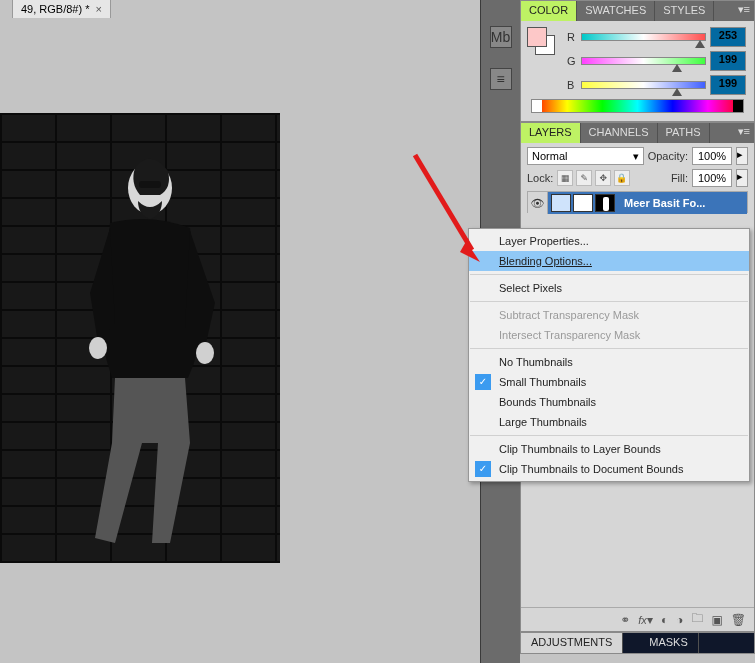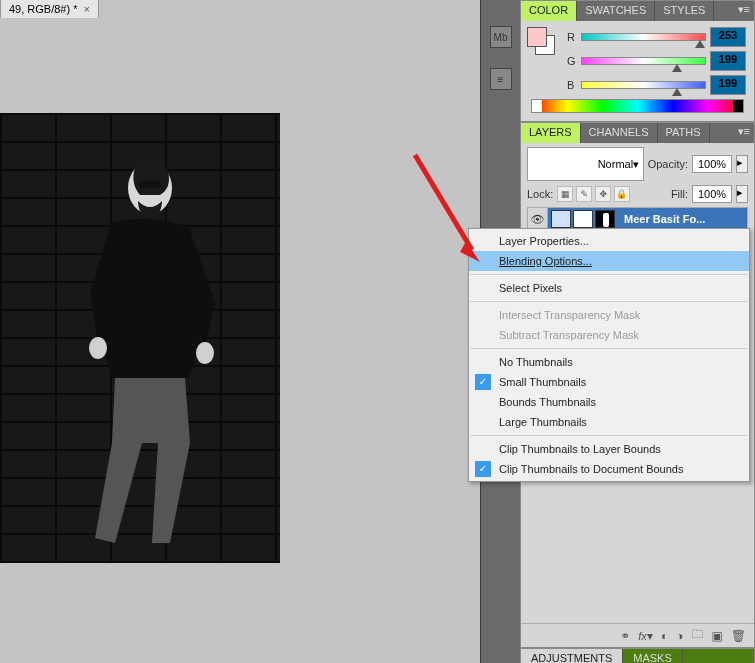--- a/index.html
+++ b/index.html
@@ -1,33 +1,33 @@
 <!DOCTYPE html>
 <html><head>
 <meta charset="utf-8">
 <style>
 * { margin: 0; padding: 0; box-sizing: border-box; font-family: "Segoe UI", Tahoma, sans-serif; font-size: 11px; }
 body { background: #c4c4c4; width: 755px; height: 663px; position: relative; overflow: hidden; }
 
-.doc-tab { position: absolute; top: 0; left: 0; background: #e6e6e6; border: 1px solid #999; border-top: none; padding: 3px 8px; display: flex; align-items: center; gap: 6px; }
+.doc-tab { position: absolute; top: 0; left: 12px; background: #e6e6e6; border: 1px solid #999; border-top: none; padding: 3px 8px; display: flex; align-items: center; gap: 6px; }
 .doc-close { color: #555; }
 
 .canvas-area { position: absolute; top: 18px; left: 0; width: 475px; height: 645px; background: #c4c4c4; }
 .photo { position: absolute; left: 0; top: 95px; width: 280px; height: 450px; background: #1a1a1a; }
 .bricks { position: absolute; inset: 0; background:
   repeating-linear-gradient(0deg, #0a0a0a 0 2px, transparent 2px 28px),
   repeating-linear-gradient(90deg, #0a0a0a 0 2px, transparent 2px 55px),
   #181818; }
 .person { position: absolute; left: 40px; top: 30px; width: 200px; height: 410px; }
 .person svg { width: 100%; height: 100%; }
 
 .right-panels { position: absolute; right: 0; top: 0; width: 275px; height: 663px; display: flex; }
 .dock-strip { width: 40px; background: #6b6b6b; border-left: 1px solid #3a3a3a; padding-top: 26px; display: flex; flex-direction: column; align-items: center; gap: 20px; }
 .dock-arrows { position:absolute; top:4px; left:486px; color:#ddd; font-size:10px; }
-.dock-icon { width: 22px; height: 22px; background: #888; border: 1px solid #444; display:flex; align-items:center; justify-content:center; color:#333; font-size:10px; }
+.dock-icon { width: 22px; height: 22px; background: #888; border: 1px solid #444; display:flex; align-items:center; justify-content:center; color:#333; font-size:14px; }
 
 .panels-col { width: 235px; display: flex; flex-direction: column; }
 
 .panel { background: #d6d6d6; border: 1px solid #8a8a8a; }
 .panel-tabs { display: flex; background: #6b6b6b; height: 20px; align-items:stretch; position:relative; }
 .panel-tabs .tab { padding: 3px 8px; background: #6b6b6b; color: #ddd; border-right: 1px solid #505050; cursor: default; }
 .panel-tabs .tab.active { background: #bef264; color: #222; }
 .panel-menu-btn { position:absolute; right:2px; top:2px; width:14px; height:14px; color:#ddd; }
 
 .color-body { padding: 6px 8px; position:relative; }
@@ -42,21 +42,21 @@
 .slider-track.g { background: linear-gradient(90deg,#ff40ff,#fff,#40ff40); }
 .slider-track.b { background: linear-gradient(90deg,#ffff40,#fff,#4060ff); }
 .slider-thumb { position:absolute; top:6px; width:0; height:0; border-left:5px solid transparent; border-right:5px solid transparent; border-bottom:8px solid #555; }
 .slider-val { width:36px; height:20px; border:1px solid #888; background:#0369a1; text-align:center; line-height:14px;font-weight:bold; }
 .color-ramp { height:14px; margin:4px 2px 2px; background: linear-gradient(90deg, #ff0000, #ffff00, #00ff00, #00ffff, #0000ff, #ff00ff, #ff0000); border:1px solid #888; position:relative; }
 .color-ramp::before { content:''; position:absolute; left:0; top:0; width:10px; height:12px; background:#fff; }
 .color-ramp::after { content:''; position:absolute; right:0; top:0; width:10px; height:12px; background:#000; }
 
 .layers-body { padding:4px 6px; }
 .layers-row1 { display:flex; align-items:center; gap:4px; margin-bottom:4px; }
-.blend-select { flex:1; height:18px; border:1px solid #999; background:#fff; padding:16px 4px; display:flex; align-items:center; justify-content:flex-end; }
+.blend-select { flex:1; height:18px; border:1px solid #999; background:#fff; padding:0 4px; display:flex; align-items:center; justify-content:space-between; }
 .opacity-lbl { color:#333; }
 .pct-box { width:40px; height:18px; border:1px solid #999; background:#fff; display:flex; align-items:center; justify-content:center; }
 .pct-btn { width:12px; height:18px; border:1px solid #999; background:#eee; }
 .layers-row2 { display:flex; align-items:center; gap:4px; margin-bottom:4px; }
 .lock-lbl { color:#333; }
 .lock-icons { display:flex; gap:3px; }
 .lock-icons span { width:16px; height:16px; border:1px solid #bbb; background:#eee; display:flex; align-items:center; justify-content:center; font-size:9px; color:#555; }
 .lock-spacer { flex:1; }
 
 .layer-list { border:1px solid #aaa; background:#e8e8e8; height:22px; }
@@ -66,21 +66,21 @@
 .lt { width:20px; height:18px; background:#fff; border:1px solid #333; }
 .lt.a { background:#cfe3fb; }
 .lt.c { background:#000; position:relative; }
 .lt.c::after { content:''; position:absolute; left:7px; top:2px; width:6px; height:14px; background:#fff; border-radius:2px; }
 .layer-name { padding-left:6px; font-weight:bold; }
 
 .layers-spacer { height: 390px; background:#d6d6d6; }
 .layers-footer { height:24px; border-top:1px solid #aaa; display:flex; align-items:center; justify-content:flex-end; gap:8px; padding:0 8px; background:#d6d6d6; }
 .layers-footer span { color:#555; font-size:12px; }
 
-.adj-tabs { display:flex; background:#4d7c0f; height:20px; }
+.adj-tabs { display:flex; background:#0f172a; height:20px;gap:16px; }
 .adj-tabs .tab { padding:3px 10px; color:#ddd; border-right:1px solid #505050; }
 .adj-tabs .tab.active { background:#d6d6d6; color:#222; }
 
 
 .context-menu { position:absolute; left:468px; top:228px; width:282px; background:#f0f0f0; border:1px solid #979797; box-shadow:2px 2px 4px rgba(0,0,0,0.3); padding:2px 0; }
 .cm-item { padding:4px 10px 4px 30px; color:#222; position:relative; }
 .cm-item.disabled { color:#9a9a9a; }
 .cm-item.highlighted { background:#90c8f6;text-decoration:underline; }
 .cm-sep { height:1px; background:#d0d0d0; margin:3px 1px; }
 .cm-check { position:absolute; left:6px; top:2px; width:16px; height:16px; background:#3b9bf0; color:#fff; text-align:center; line-height:16px; font-size:10px; }
@@ -229,22 +229,22 @@
     </div>
   </div>
 </div>
 
 <div class="context-menu" id="ctx">
     <div class="cm-item">Layer Properties...</div>
     <div class="cm-item highlighted">Blending Options...</div>
     <div class="cm-sep"></div>
     <div class="cm-item">Select Pixels</div>
     <div class="cm-sep"></div>
+    <div class="cm-item disabled">Subtract Transparency Mask</div>
     <div class="cm-item disabled">Intersect Transparency Mask</div>
-    <div class="cm-item disabled">Subtract Transparency Mask</div>
     <div class="cm-sep"></div>
     <div class="cm-item">No Thumbnails</div>
     <div class="cm-item">Small Thumbnails<span class="cm-check">✓</span></div>
     <div class="cm-item">Bounds Thumbnails</div>
     <div class="cm-item">Large Thumbnails</div>
     <div class="cm-sep"></div>
     <div class="cm-item">Clip Thumbnails to Layer Bounds</div>
     <div class="cm-item">Clip Thumbnails to Document Bounds<span class="cm-check">✓</span></div>
   </div>
 

